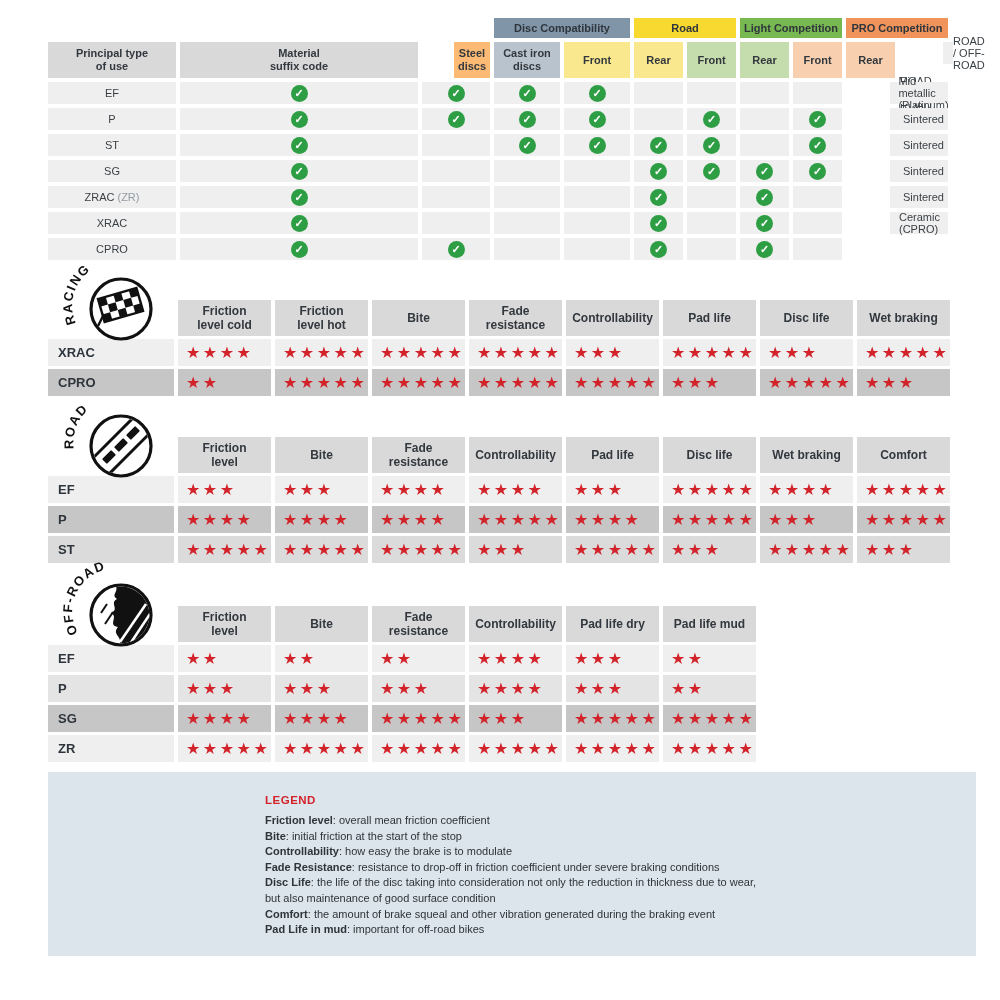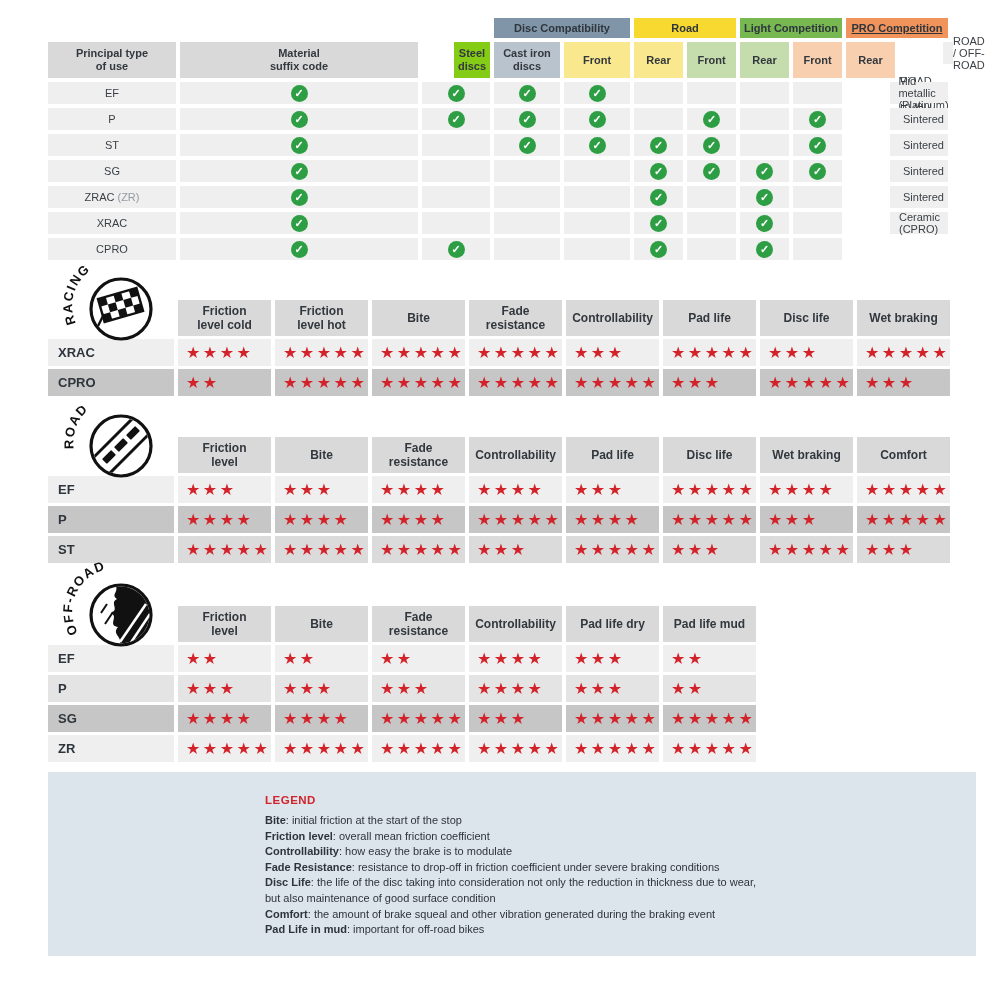--- a/index.html
+++ b/index.html
@@ -56,26 +56,26 @@
 </head>
 <body>
 
 <div class="page">
 
   <div class="compat-grid">
       <div class="gh-spacer" style="grid-column: 1 / span 3;"></div>
       <div class="ghead" style="background: rgb(128, 149, 167);">Disc Compatibility</div>
       <div class="ghead" style="background: rgb(248, 217, 48);">Road</div>
       <div class="ghead" style="background: rgb(119, 184, 81);">Light Competition</div>
-      <div class="ghead" style="background: rgb(240, 148, 92); text-decoration: underline;">PRO Competition</div>
+      <div class="ghead" style="background: rgb(240, 148, 92);">PRO Competition</div>
       <div class="subhead">Principal type
 of use</div>
       <div class="subhead">Material
 suffix code</div>
-      <div class="subhead" style="background: #84cc16; margin-left: 32px;">Steel
+      <div class="subhead" style="background: #fdba74; margin-left: 32px;">Steel
 discs</div>
       <div class="subhead" style="background: rgb(185, 195, 205);">Cast iron
 discs</div>
       <div class="subhead" style="background: rgb(249, 232, 141);">Front</div>
       <div class="subhead" style="background: rgb(249, 232, 141);">Rear</div>
       <div class="subhead" style="background: rgb(197, 220, 172);">Front</div>
       <div class="subhead" style="background: rgb(197, 220, 172);">Rear</div>
       <div class="subhead" style="background: rgb(248, 208, 176);">Front</div>
       <div class="subhead" style="background: rgb(248, 208, 176);">Rear</div>
       <div class="cell use">ROAD / OFF-ROAD</div>
@@ -538,22 +538,22 @@
         </div>
         <div class="rt-cell shade-light">
           <span class="stars">★★★★★</span>
         </div>
       </div>
   </section>
 
   <div class="legend">
     <div class="lg-title">LEGEND</div>
     <div>
+        <div class="lg-line"><span class="term">Friction level</span><span>: overall mean friction coefficient</span></div>
         <div class="lg-line"><span class="term">Bite</span><span>: initial friction at the start of the stop</span></div>
-        <div class="lg-line"><span class="term">Friction level</span><span>: overall mean friction coefficient</span></div>
         <div class="lg-line"><span class="term">Controllability</span><span>: how easy the brake is to modulate</span></div>
         <div class="lg-line"><span class="term">Fade Resistance</span><span>: resistance to drop-off in friction coefficient under severe braking conditions</span></div>
         <div class="lg-line"><span class="term">Disc Life</span><span>: the life of the disc taking into consideration not only the reduction in thickness due to wear,</span></div>
         <div class="lg-line"><span>but also maintenance of good surface condition</span></div>
         <div class="lg-line"><span class="term">Comfort</span><span>: the amount of brake squeal and other vibration generated during the braking event</span></div>
         <div class="lg-line"><span class="term">Pad Life in mud</span><span>: important for off-road bikes</span></div>
       </div>
   </div>
 
 </div>

